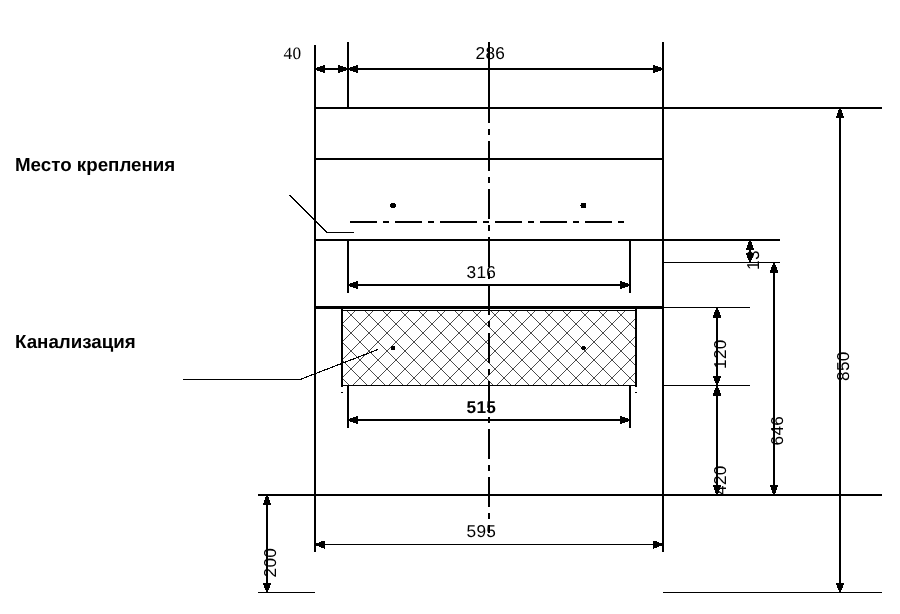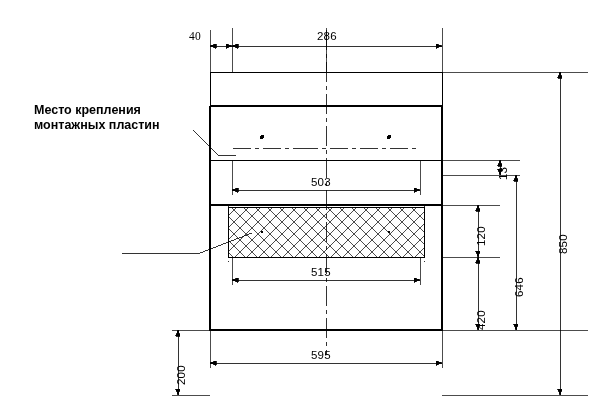--- a/index.html
+++ b/index.html
@@ -160,35 +160,35 @@
       </g>
 
       <g stroke-width="0.8">
         <path d="M193 130 L218 155 L236 155"></path>
         <path d="M122 253 L200 253 L252 233"></path>
       </g>
 
     </g>
   </svg>
 
-  <div class="lbl note" style="left:10px; top:103px;margin-left:24px;">
+  <div class="lbl note" style="left:10px; top:103px;">
     <div>Место крепления</div>
-    <div>монтажных пластин</div>
   </div>
 
   <div class="lbl note" style="left:10px; top:221px;">
     <div></div>
   </div>
   <div class="lbl note" style="left:10px; top:221px;">
+    <div>Канализация</div>
   </div>
 
   <div class="lbl dim" style="left:189px; top:30px;font-family:Liberation Serif, serif;">40</div>
   <div class="lbl dim" style="left:317px; top:30px;">286</div>
-  <div class="lbl dim" style="left:311px; top:176px;">503</div>
-  <div class="lbl dim" style="left:311px; top:266px;">515</div>
+  <div class="lbl dim" style="left:311px; top:176px;">316</div>
+  <div class="lbl dim" style="left:311px; top:266px;font-weight:bold;">515</div>
   <div class="lbl dim" style="left:311px; top:349px;">595</div>
 
   <div class="lbl dim vert" style="left:497px; top:180px;">13</div>
   <div class="lbl dim vert" style="left:475px; top:246px;">120</div>
   <div class="lbl dim vert" style="left:475px; top:330px;">420</div>
   <div class="lbl dim vert" style="left:513px; top:297px;">646</div>
   <div class="lbl dim vert" style="left:557px; top:254px;">850</div>
   <div class="lbl dim vert" style="left:175px; top:385px;">200</div>
 
 </div>

